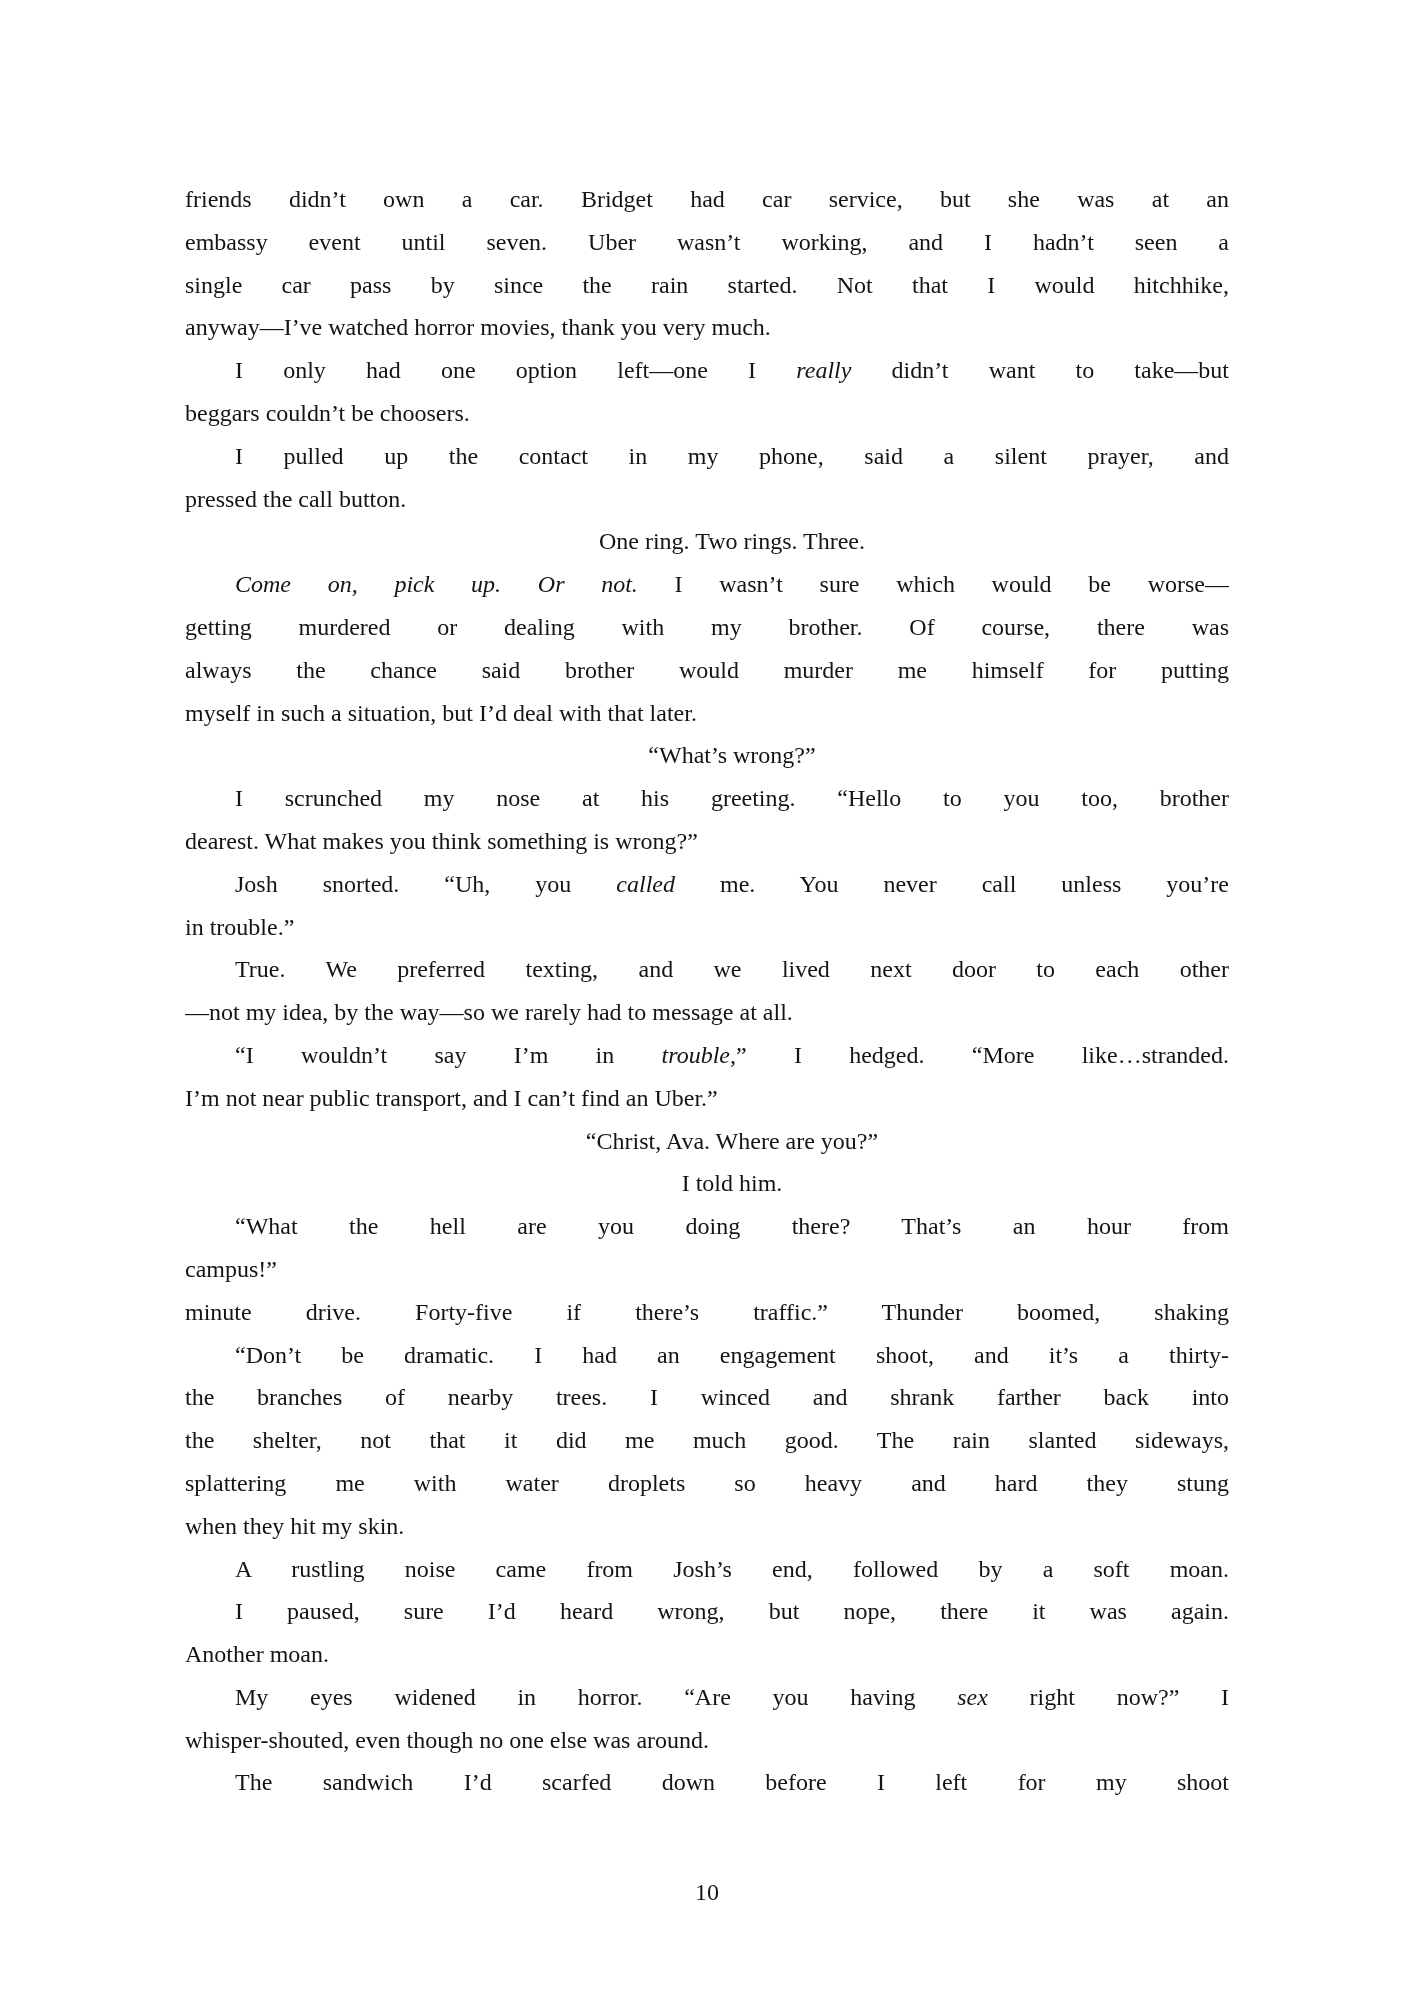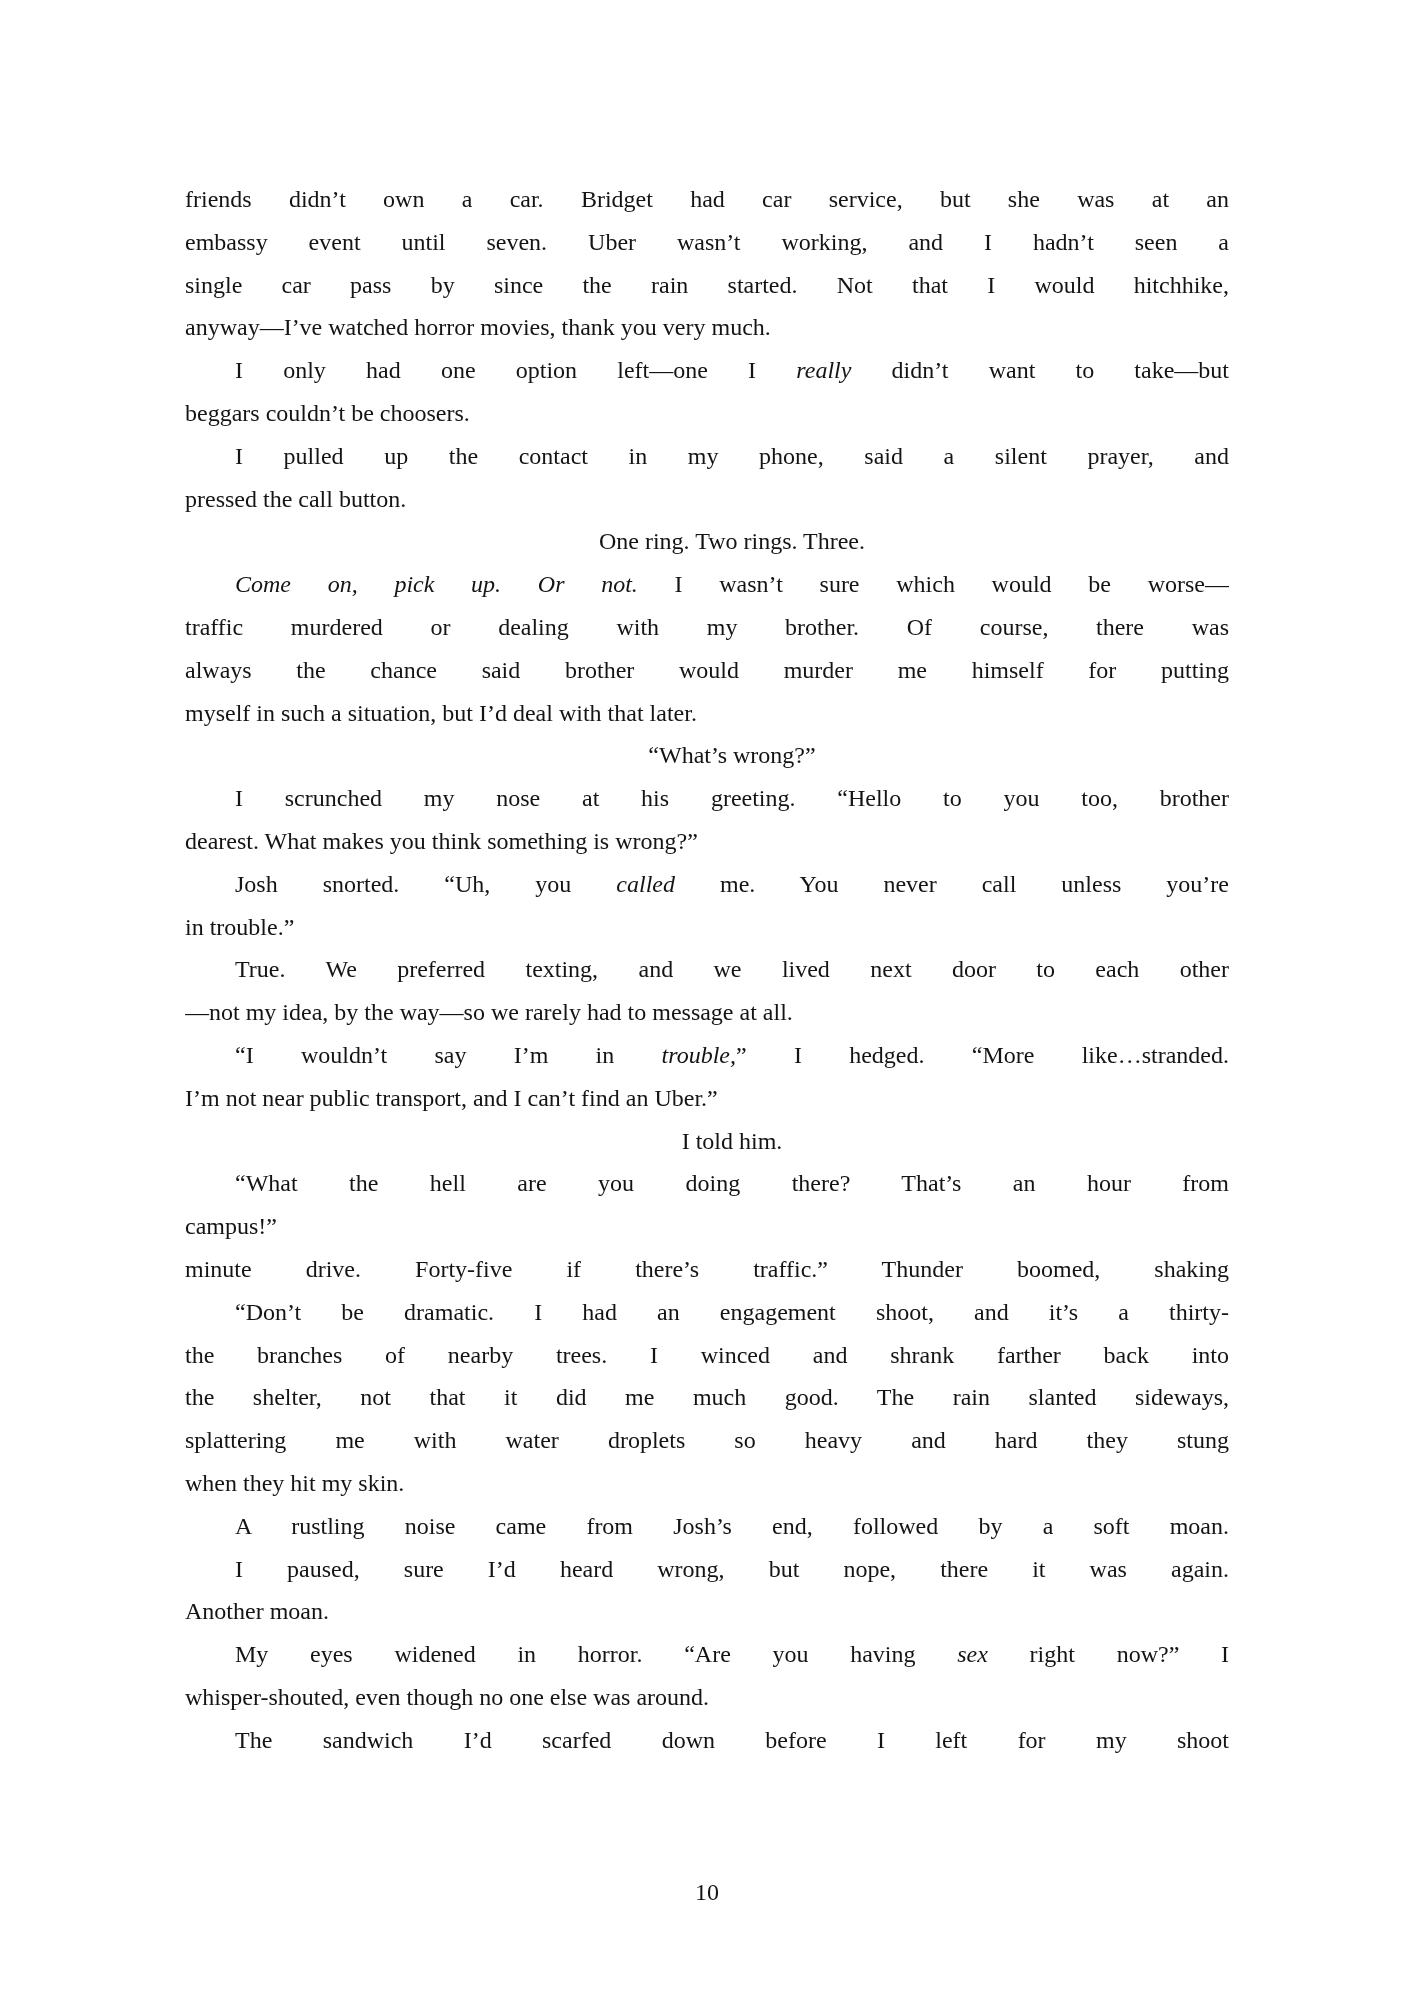--- a/index.html
+++ b/index.html
@@ -61,32 +61,33 @@
       <div class="line justify"><span>friends didn’t own a car. Bridget had car service, but she was at an</span></div>
       <div class="line justify"><span>embassy event until seven. Uber wasn’t working, and I hadn’t seen a</span></div>
       <div class="line justify"><span>single car pass by since the rain started. Not that I would hitchhike,</span></div>
       <div class="line"><span>anyway—I’ve watched horror movies, thank you very much.</span></div>
       <div class="line indent justify"><span>I only had one option left—one I </span><span class="it">really</span><span> didn’t want to take—but</span></div>
       <div class="line"><span>beggars couldn’t be choosers.</span></div>
       <div class="line indent justify"><span>I pulled up the contact in my phone, said a silent prayer, and</span></div>
       <div class="line"><span>pressed the call button.</span></div>
       <div class="line indent"><span>One ring. Two rings. Three.</span></div>
       <div class="line indent justify"><span class="it">Come on, pick up. Or not.</span><span> I wasn’t sure which would be worse—</span></div>
-      <div class="line justify"><span>traffic murdered or dealing with my brother. Of course, there was</span></div>
+      <div class="line justify"><span>getting murdered or dealing with my brother. Of course, there was</span></div>
       <div class="line justify"><span>always the chance said brother would murder me himself for putting</span></div>
       <div class="line"><span>myself in such a situation, but I’d deal with that later.</span></div>
       <div class="line indent"><span>“What’s wrong?”</span></div>
       <div class="line indent justify"><span>I scrunched my nose at his greeting. “Hello to you too, brother</span></div>
       <div class="line"><span>dearest. What makes you think something is wrong?”</span></div>
       <div class="line indent justify"><span>Josh snorted. “Uh, you </span><span class="it">called</span><span> me. You never call unless you’re</span></div>
       <div class="line"><span>in trouble.”</span></div>
       <div class="line indent justify"><span>True. We preferred texting, and we lived next door to each other</span></div>
       <div class="line"><span>—not my idea, by the way—so we rarely had to message at all.</span></div>
       <div class="line indent justify"><span>“I wouldn’t say I’m in </span><span class="it">trouble,</span><span>” I hedged. “More like…stranded.</span></div>
       <div class="line"><span>I’m not near public transport, and I can’t find an Uber.”</span></div>
+      <div class="line indent"><span>“Christ, Ava. Where are you?”</span></div>
       <div class="line indent"><span>I told him.</span></div>
       <div class="line indent justify"><span>“What the hell are you doing there? That’s an hour from</span></div>
       <div class="line"><span>campus!”</span></div>
       <div class="line justify"><span>minute drive. Forty-five if there’s traffic.” Thunder boomed, shaking</span></div>
       <div class="line indent justify"><span>“Don’t be dramatic. I had an engagement shoot, and it’s a thirty-</span></div>
       <div class="line justify"><span>the branches of nearby trees. I winced and shrank farther back into</span></div>
       <div class="line justify"><span>the shelter, not that it did me much good. The rain slanted sideways,</span></div>
       <div class="line justify"><span>splattering me with water droplets so heavy and hard they stung</span></div>
       <div class="line"><span>when they hit my skin.</span></div>
       <div class="line indent justify"><span>A rustling noise came from Josh’s end, followed by a soft moan.</span></div>

